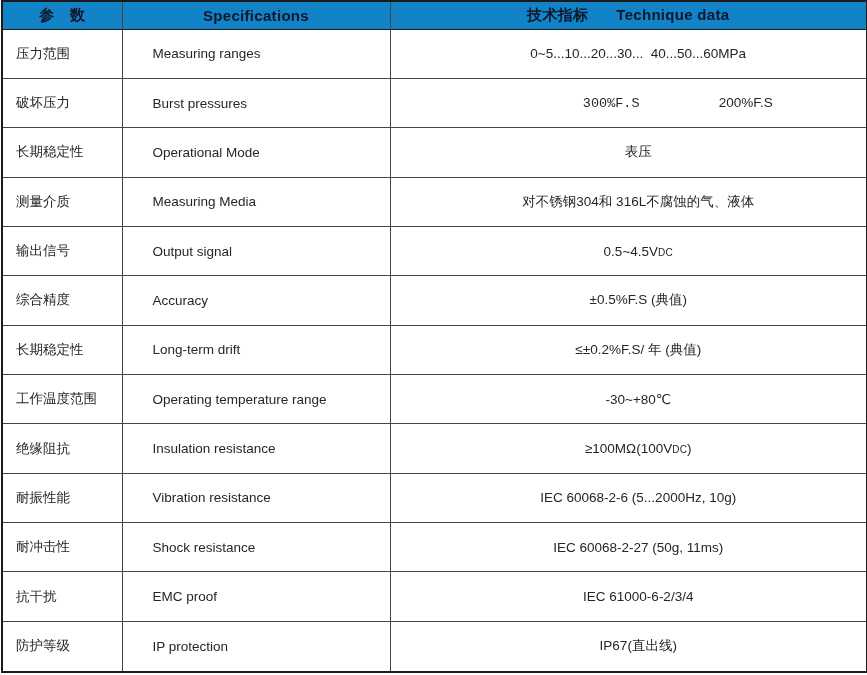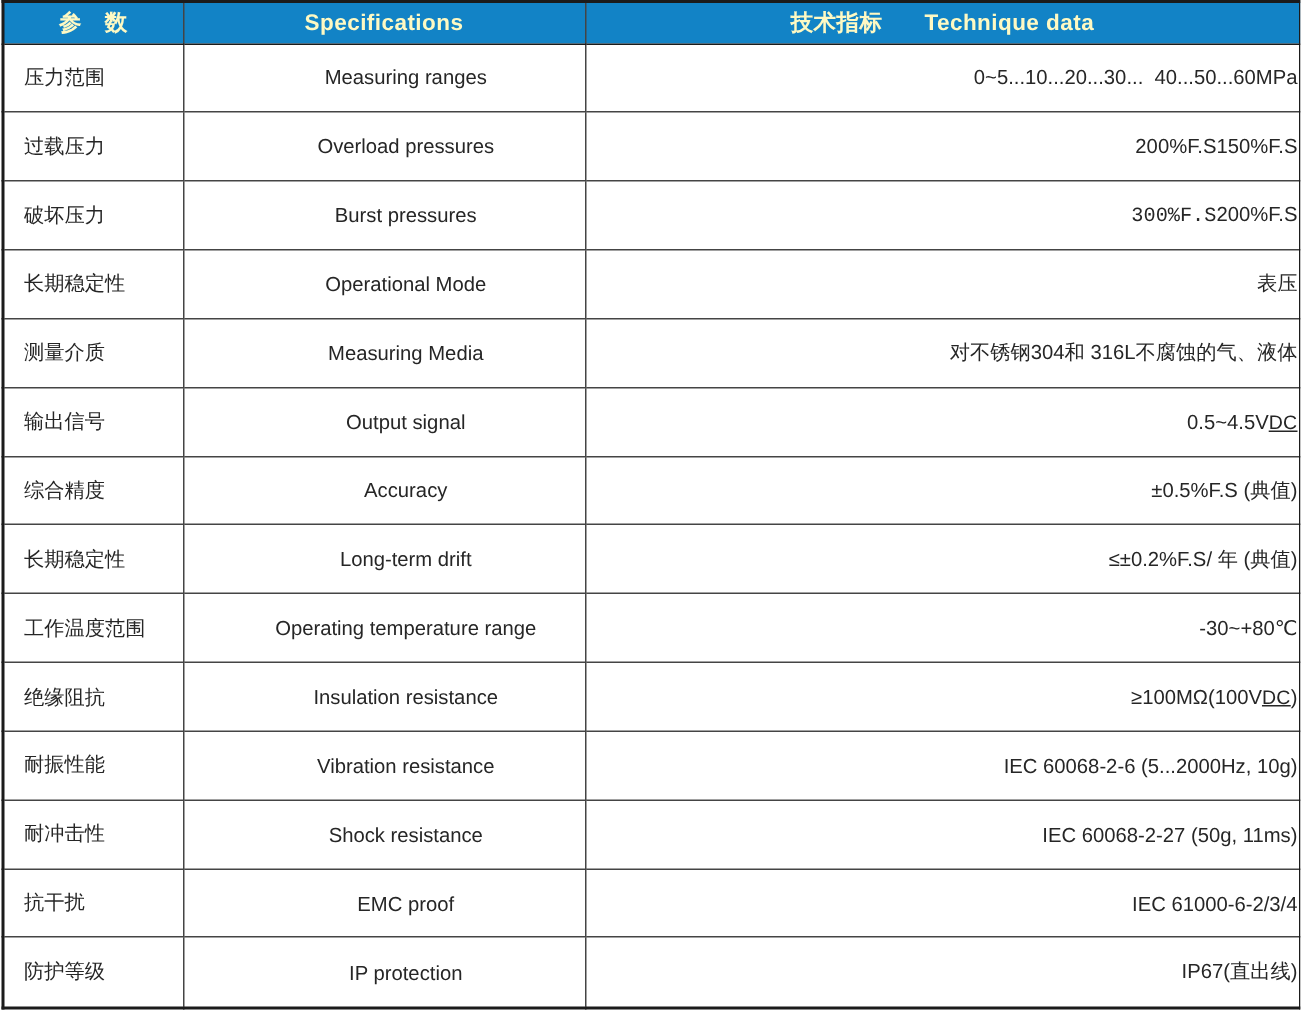--- a/index.html
+++ b/index.html
@@ -36,46 +36,45 @@
   .spec-table th, .spec-table td {
     border: 1px solid var(--grid-line);
     vertical-align: middle;
     font-size: 13.5px;
   }
   .spec-table { border: 2px solid var(--outer-border); }
   .spec-table thead th { border-bottom: 1px solid var(--outer-border); }
 
   .spec-table thead th {
     background: var(--header-bg);
-    color: #fef9c3;
+    color: #0f172a;
     font-weight: bold;
     font-size: 15px;
     height: 28px;
     text-align: center;
     letter-spacing: 0.3px;
   }
   .spec-table thead th .tech-en { margin-left: 28px; }
 
   td.zh {
     padding-left: 13px;
     text-align: left;
   }
   td.en {
     padding-left: 30px;
-    text-align: center;
+    text-align: left;
   }
   td.val {
     padding-left: 21px;
-    text-align: right;
+    text-align: center;
   }
   td.val span { white-space: pre; }
   td.val .small-caps {
-    font-size: 13px;
+    font-size: 10px;
     letter-spacing: 0.2px;
-    text-decoration: underline;
   }
 </style>
 </head>
 <body>
 
 <div class="page">
   <table class="spec-table">
     <colgroup>
       <col class="c1">
       <col class="c2">
@@ -90,25 +89,20 @@
         </th>
       </tr>
     </thead>
     <tbody>
   <tr>
     <td class="zh">压力范围</td>
     <td class="en">Measuring ranges</td>
     <td class="val"><span>0~5...10...20...30...  40...50...60MPa</span></td>
   </tr>
 
-  <tr>
-    <td class="zh">过载压力</td>
-    <td class="en">Overload pressures</td>
-    <td class="val"><span style="display: inline-block; width: 215px;">200%F.S</span><span>150%F.S</span></td>
-  </tr>
 
   <tr>
     <td class="zh">破坏压力</td>
     <td class="en">Burst pressures</td>
     <td class="val"><span style="display: inline-block; width: 215px; font-family: Liberation Mono, monospace;">300%F.S</span><span>200%F.S</span></td>
   </tr>
 
   <tr>
     <td class="zh">长期稳定性</td>
     <td class="en">Operational Mode</td>

